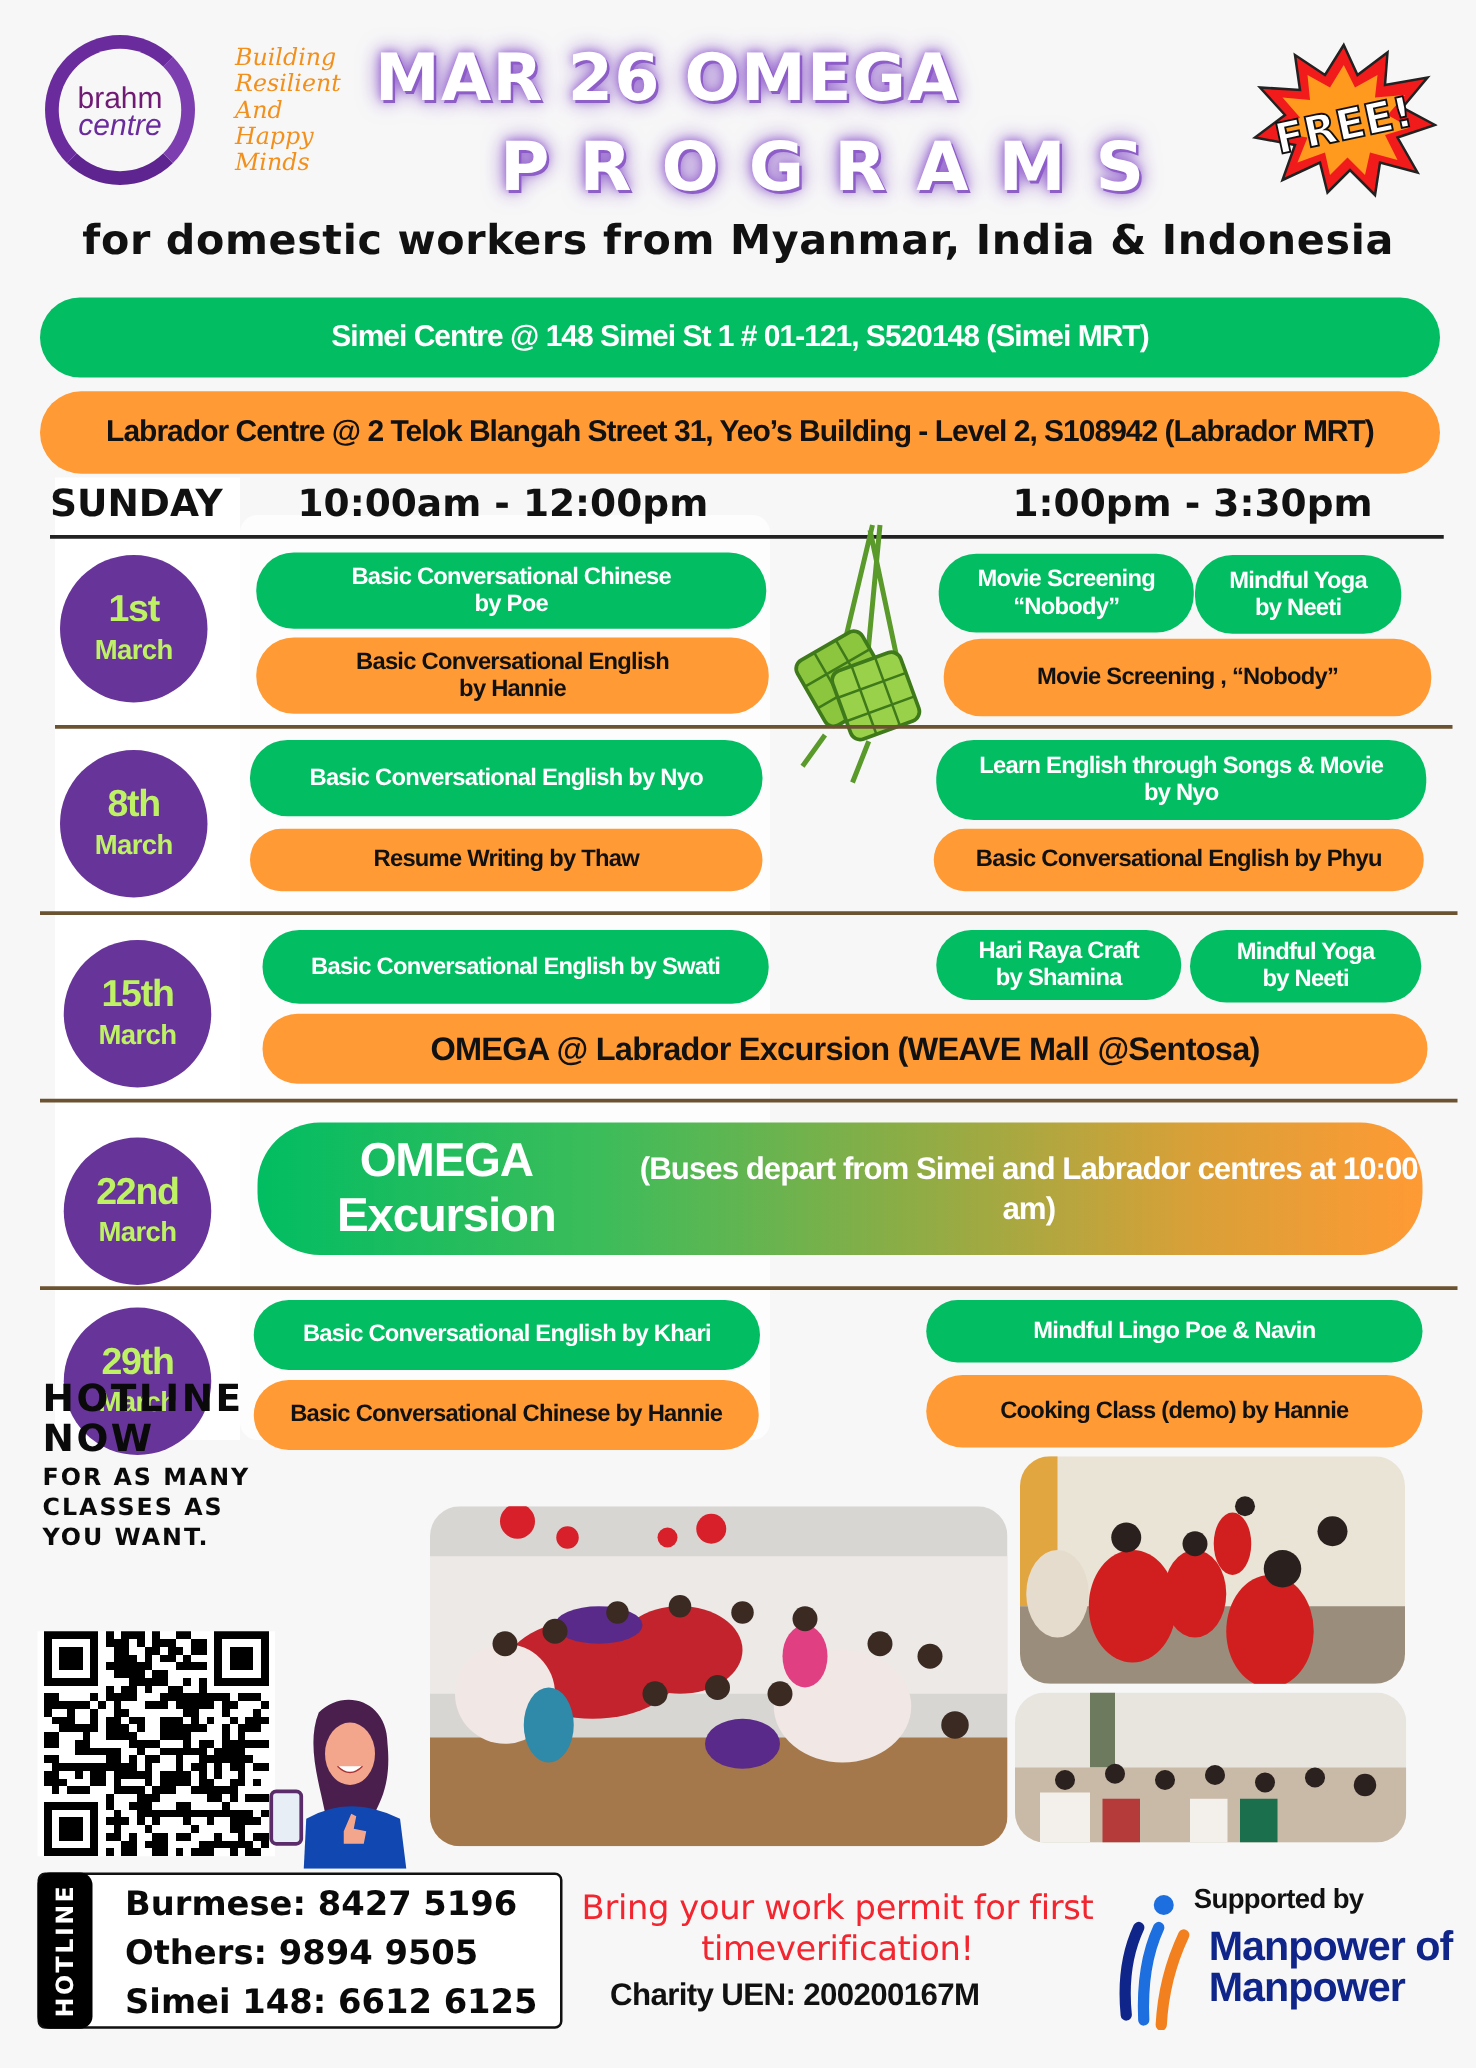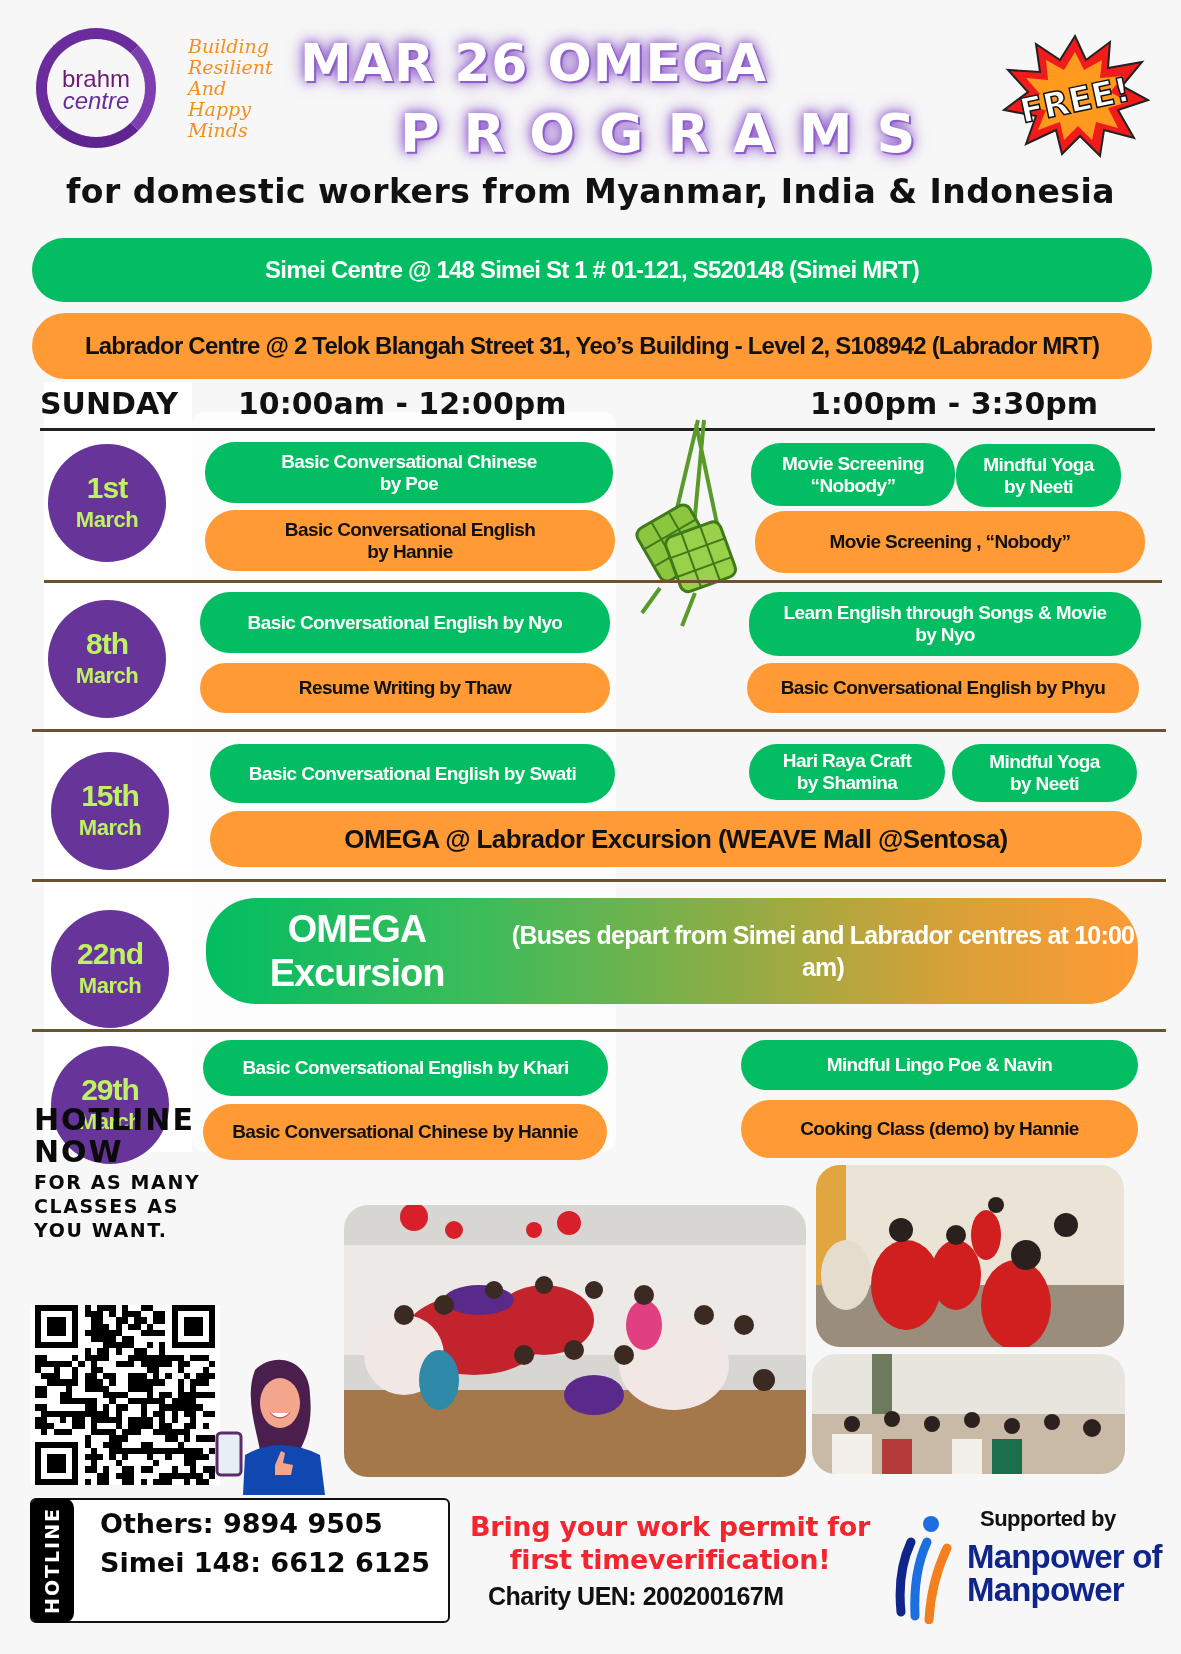--- a/index.html
+++ b/index.html
@@ -38,23 +38,23 @@
   .register { left: 34px; top: 1104px; font-family: "DejaVu Sans", sans-serif; font-weight: 900; color: #0a0a0a; }
   .register .r1 { font-size: 30px; line-height: 32px; letter-spacing: 2px; display:block; }
   .register .r2 { font-size: 19px; line-height: 20px; letter-spacing: 1.6px; display:block; margin-top: 4px; }
   .qr { left: 30px; top: 1305px; width: 190px; height: 180px; background: #fff; }
   .photo { border-radius: 24px; overflow: hidden; }
   .hotline-box { left: 30px; top: 1498px; width: 420px; height: 125px; border: 2px solid #111; border-radius: 6px; background: #fff; }
   .hotline-tab { left: 30px; top: 1498px; width: 44px; height: 125px; background: #000; border-radius: 10px; }
   .hotline-label { left: 30px; top: 1498px; width: 44px; height: 125px; color: #fff; font-weight: 900; font-size: 19px; letter-spacing: 2px; writing-mode: vertical-rl; transform: rotate(180deg); display:flex; align-items:center; justify-content:center; font-family: "DejaVu Sans", sans-serif; }
   .hotline-lines { left: 100px; top: 1504px; font-family: "DejaVu Sans", sans-serif; font-weight: 800; font-size: 27px; line-height: 39px; color: #0a0a0a; }
   .hotline-lines span { display:block; }
-  .permit { left: 460px; top: 1510px; width: 420px; text-align: center; font-family: "DejaVu Sans", sans-serif; font-weight: 700; color: #f3252f; font-size: 27px; line-height: 33px; letter-spacing: -0.3px; }
+  .permit { left: 460px; top: 1510px; width: 420px; text-align: center; font-family: "DejaVu Sans", sans-serif; font-weight: 400; color: #f3252f; font-size: 27px; line-height: 33px; letter-spacing: -0.3px; }
   .uen { left: 488px; top: 1582px; font-weight: 700; font-size: 25px; color: #111; letter-spacing: -0.5px; }
-  .supported { left: 980px; top: 1506px; font-weight: 700; font-size: 22px; color: #111; letter-spacing: -0.5px; }
+  .supported { left: 955px; top: 1506px; font-weight: 700; font-size: 22px; color: #111; letter-spacing: -0.5px; }
   .mom { left: 967px; top: 1540px; font-weight: 700; font-size: 33px; line-height: 33px; color: #10258a; letter-spacing: -0.8px; }
   .mom span { display:block; }
 </style>
 </head>
 <body>
 
 <div class="abs logo-ring"></div>
 <div class="abs logo-text">
   <span class="logo-brahm">brahm</span>
   <span class="logo-centre">centre</span>
@@ -632,20 +632,21 @@
     </g>
   <g fill="#b53a3a">
       <rect x="70" y="85" width="30" height="35"></rect>
     </g>
 </svg>
 
 <div class="abs hotline-box"></div>
 <div class="abs hotline-tab"></div>
 <div class="abs hotline-label">HOTLINE</div>
 <div class="abs hotline-lines">
+  <span>Burmese: 8427 5196</span>
   <span>Others: 9894 9505</span>
   <span>Simei 148: 6612 6125</span>
 </div>
 
 <div class="abs permit">Bring your work permit for first timeverification!</div>
 <div class="abs uen">Charity UEN: 200200167M</div>
 
 <div class="abs supported">Supported by</div>
 <svg class="abs" style="left:893px;top:1512px;width:62px;height:112px;" viewBox="0 0 62 112">
   <circle cx="38" cy="12" r="8" fill="#1d6fe0"></circle>

